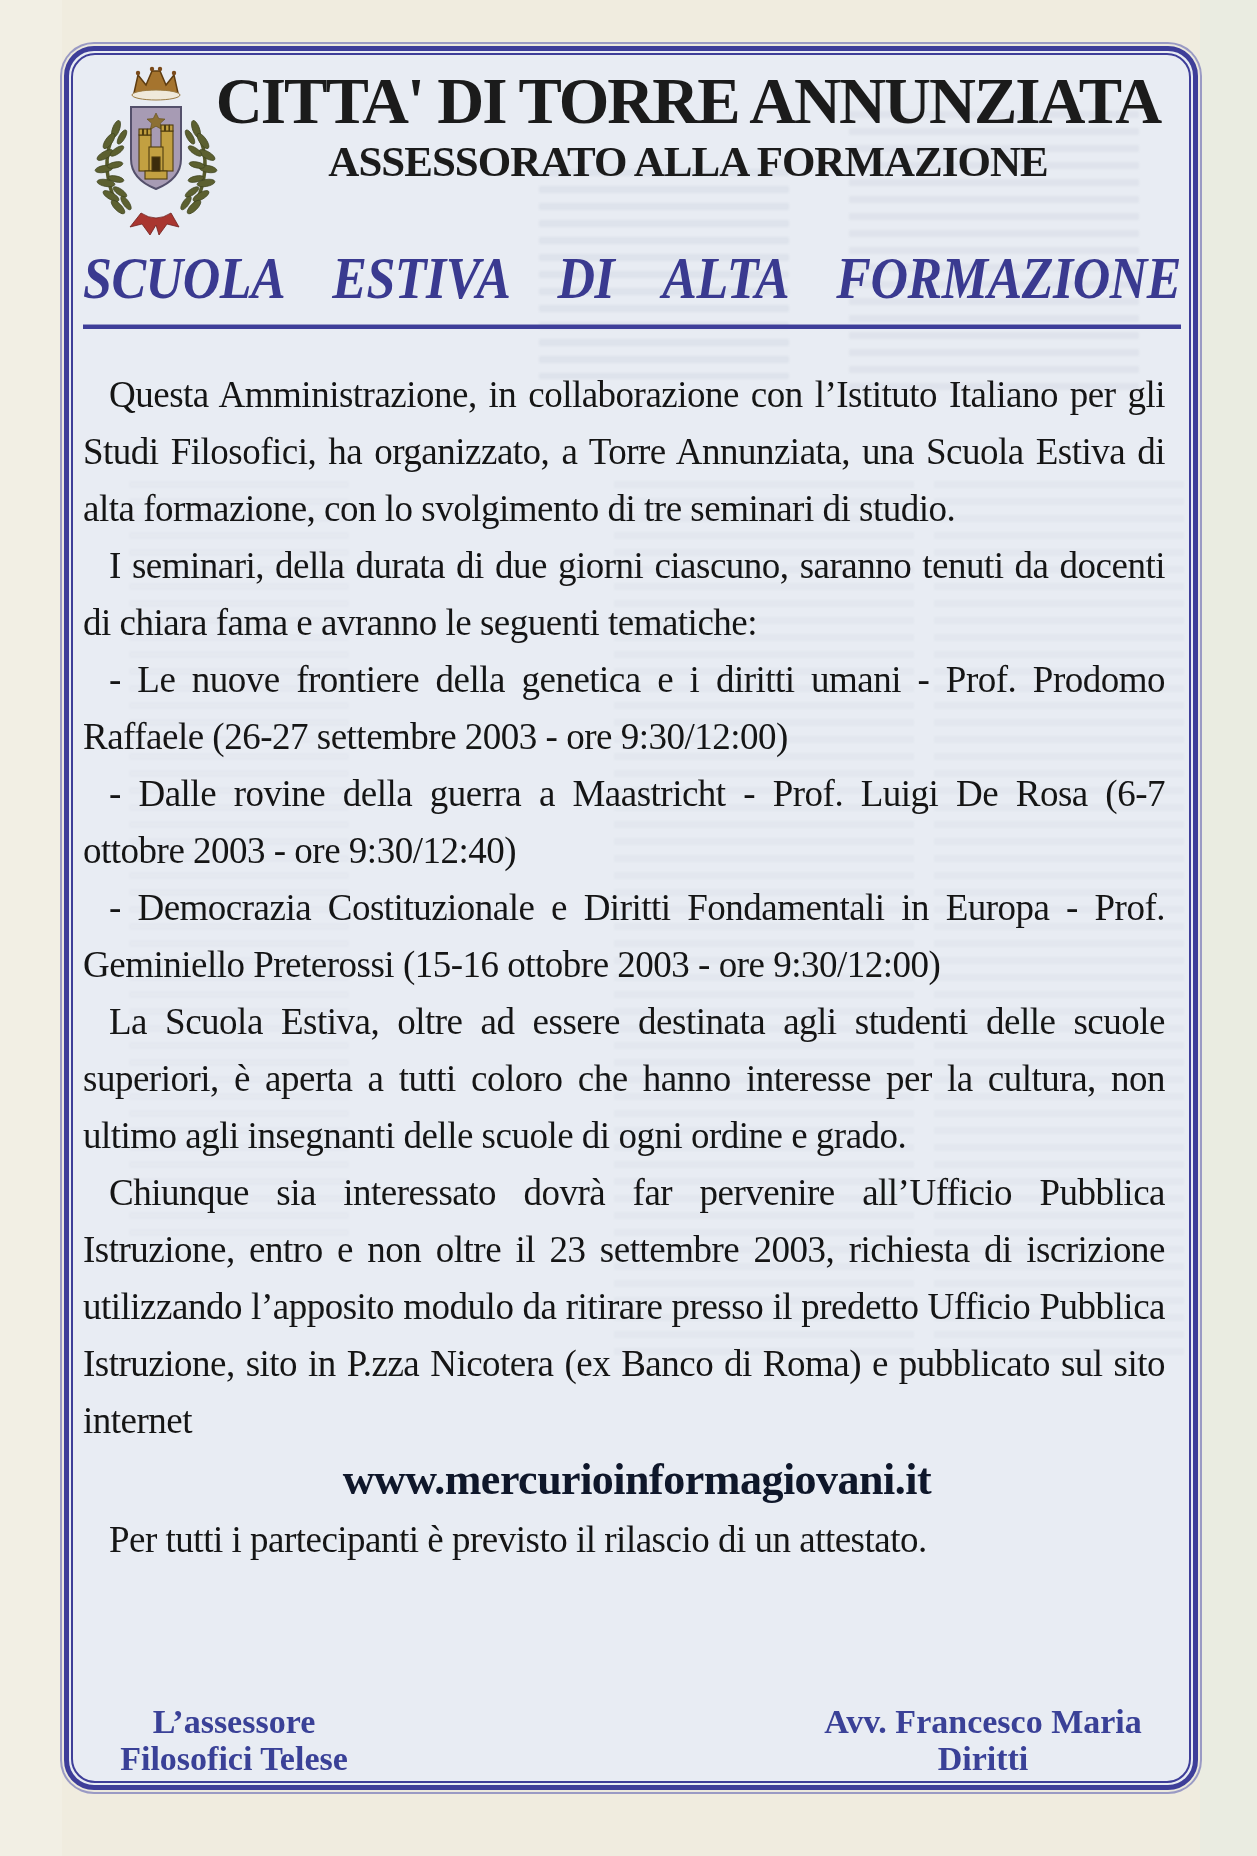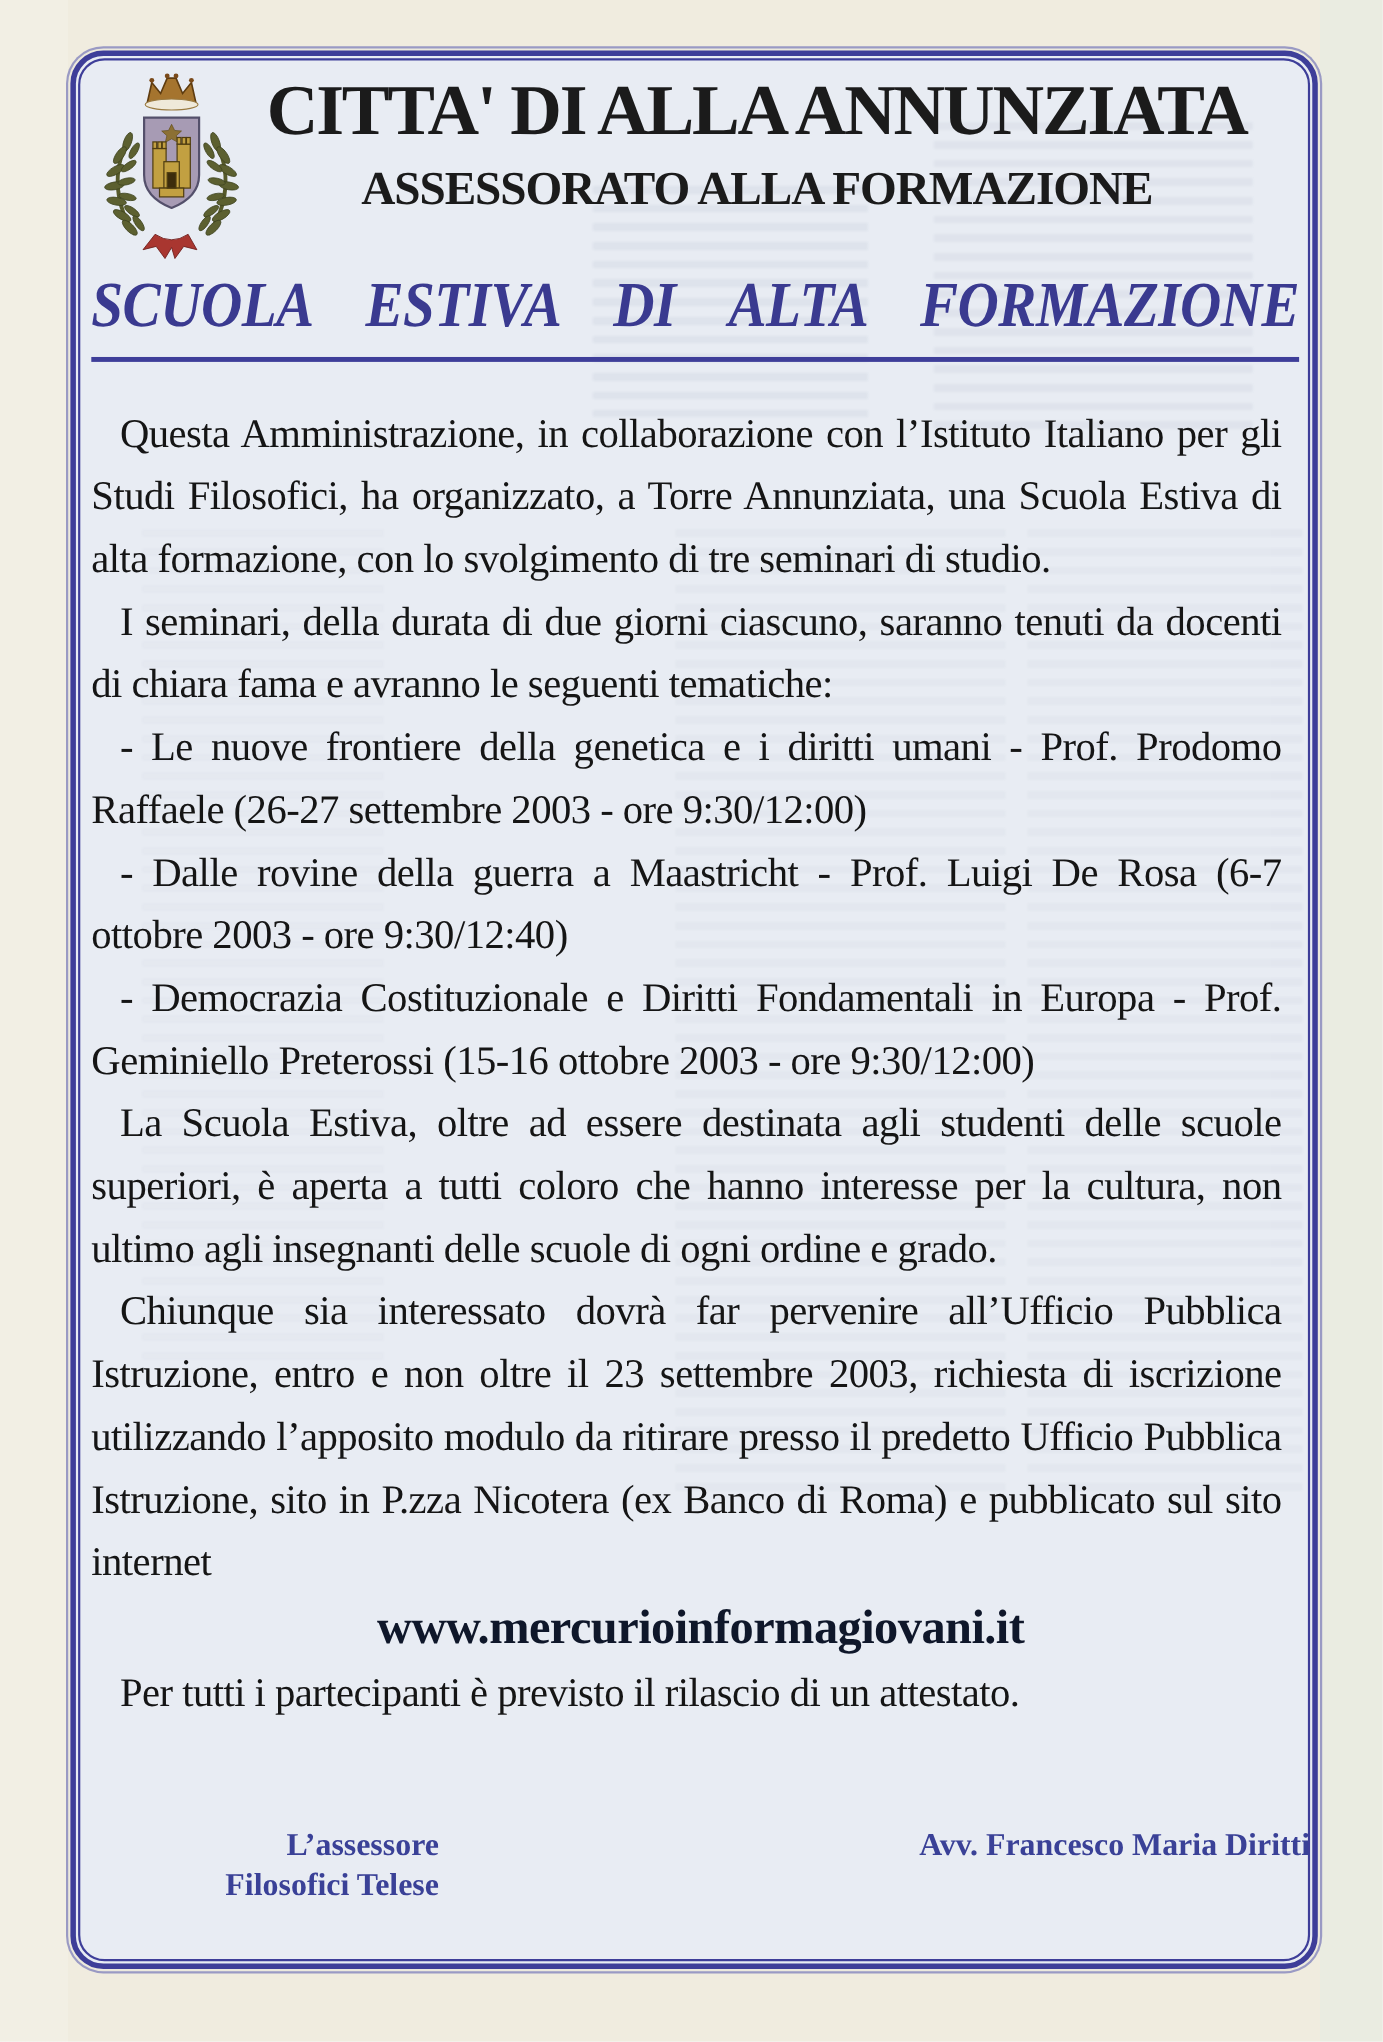--- a/index.html
+++ b/index.html
@@ -18,42 +18,42 @@
     content:"";position:absolute;inset:2px;border:2px solid #3e3e99;border-radius:24px;
     pointer-events:none;
   }
   .ghost{
     position:absolute;pointer-events:none;filter:blur(1px);
     background:repeating-linear-gradient(180deg,rgba(110,125,150,0.10) 0 7px,rgba(110,125,150,0) 7px 17px);
   }
   .emblem{position:absolute;left:20px;top:12px;width:134px;height:178px;}
   .header-text{position:absolute;left:122px;right:8px;top:16px;text-align:center;color:#1b1b1b;}
   .city{font-size:65px;font-weight:bold;letter-spacing:-2px;line-height:68px;white-space:nowrap;}
-  .dept{font-size:43px;font-weight:bold;letter-spacing:-1px;line-height:50px;margin-top:12px;}
+  .dept{font-size:43px;font-weight:bold;letter-spacing:-1px;line-height:50px;margin-top:2px;}
   .main-title{
     position:absolute;left:14px;right:12px;top:194px;
     font-style:italic;font-weight:bold;font-size:52px;letter-spacing:-0.5px;
     color:#3a3a90;border-bottom:4px solid #3e3e99;padding-bottom:12px;
     text-align:justify;text-align-last:justify;
     transform:scaleY(1.12);transform-origin:top left;
   }
   .body-text{
     position:absolute;left:14px;right:28px;top:296px;
     font-size:37px;line-height:57px;letter-spacing:-0.5px;
     text-align:justify;color:#151515;margin-top:19px;
   }
   .body-text p{margin:0;text-indent:26px;}
   .website{
     text-align:center;text-align-last:center;font-weight:bold;font-size:44px;
     color:#0f172a;text-indent:0;letter-spacing:-0.5px;line-height:62px;
   }
   .closing{text-align:left;}
   .sig{
-    position:absolute;text-align:right;font-weight:bold;color:#3a4197;
-    font-size:29px;line-height:37px;
+    position:absolute;text-align:center;font-weight:bold;color:#3a4197;
+    font-size:34px;line-height:37px;margin-top:44px;
   }
   .sig-left{left:0;width:330px;top:1608px;}
   .sig-right{left:706px;width:416px;top:1608px;}
 </style>
 </head>
 <body>
 
 <div class="poster">
 
   <div class="ghost" style="left:470px;top:118px;width:250px;height:210px;opacity:.8;"></div>
@@ -102,21 +102,21 @@
           <rect x="80.5" y="62" width="3.5" height="6"></rect>
         <rect x="60" y="84" width="14" height="24"></rect>
         <rect x="56" y="108" width="22" height="8"></rect>
         <rect x="63" y="94" width="8" height="14" fill="#3c2c0c"></rect>
       </g>
     </g>
     <path d="M52 150 q15 10 30 0 l8 14 -12 -3 -8 11 -3 -10 -6 10 -8 -11 -12 3 z" fill="#a93630" stroke="#6e1f1c" stroke-width="0.8"></path>
   </svg>
 
   <div class="header-text">
-    <div class="city">CITTA' DI ALLA ANNUNZIATA</div>
+    <div class="city">CITTA' DI TORRE ANNUNZIATA</div>
     <div class="dept">ASSESSORATO ALLA FORMAZIONE</div>
   </div>
 
   <div class="main-title">SCUOLA ESTIVA DI ALTA FORMAZIONE</div>
 
   <div class="body-text">
     <p>Questa Amministrazione, in collaborazione con l’Istituto Italiano per gli Studi Filosofici, ha organizzato, a Torre Annunziata, una Scuola Estiva di alta formazione, con lo svolgimento di tre seminari di studio.</p>
     <p>I seminari, della durata di due giorni ciascuno, saranno tenuti da docenti di chiara fama e avranno le seguenti tematiche:</p>
     <p>- Le nuove frontiere della genetica e i diritti umani - Prof. Prodomo Raffaele (26-27 settembre 2003 - ore 9:30/12:00)</p>
     <p>- Dalle rovine della guerra a Maastricht - Prof. Luigi De Rosa (6-7 ottobre 2003 - ore 9:30/12:40)</p>

